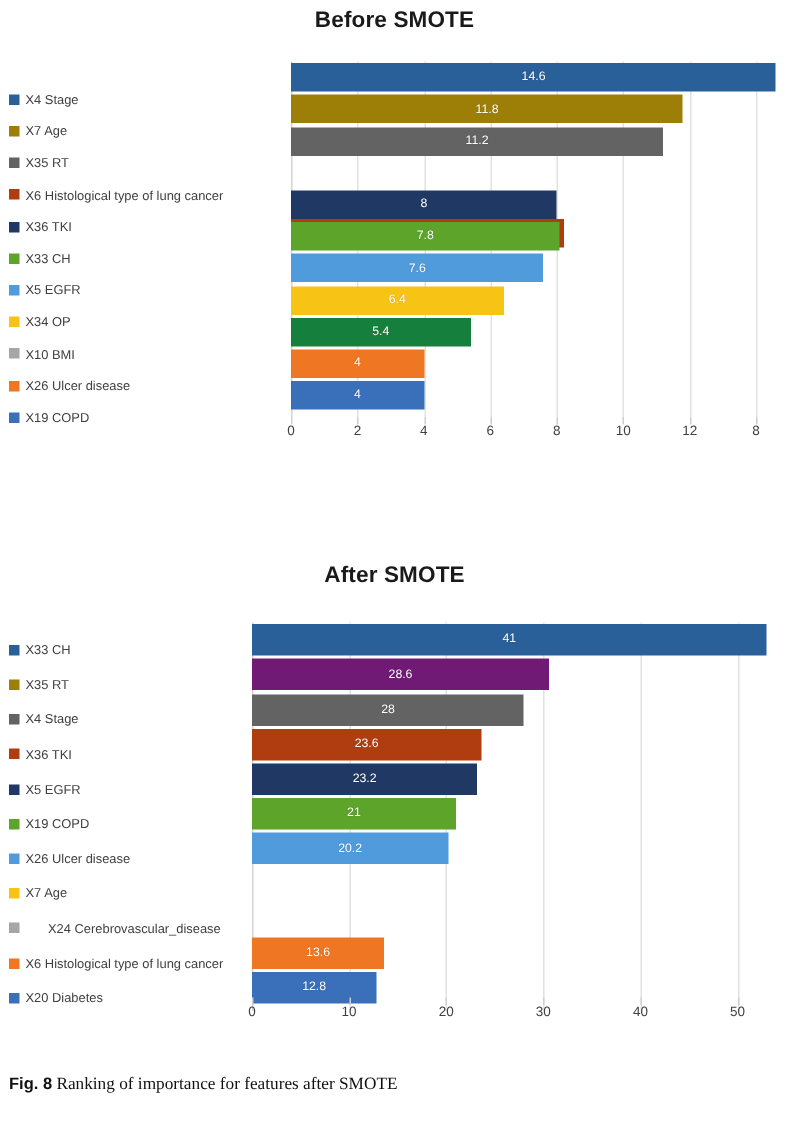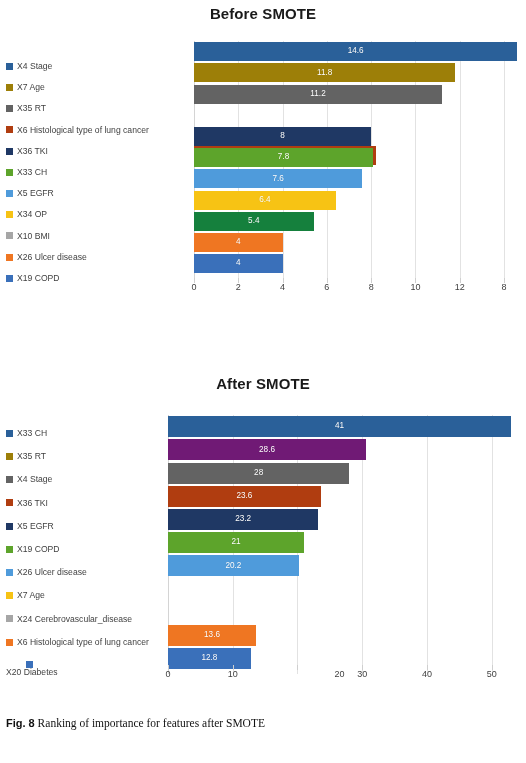--- a/index.html
+++ b/index.html
@@ -249,29 +249,29 @@
           <span class="legend-label">X19 COPD</span>
         </div>
         <div class="legend-row" style="position: absolute; top: 139.2px; left: 0px;">
           <span class="swatch" style="background: rgb(79, 155, 219);"></span>
           <span class="legend-label">X26 Ulcer disease</span>
         </div>
         <div class="legend-row" style="position: absolute; top: 162.4px; left: 0px;">
           <span class="swatch" style="background: rgb(247, 195, 20);"></span>
           <span class="legend-label">X7 Age</span>
         </div>
-        <div class="legend-row" style="position: absolute; top: 185.6px; left: 0px;">
+        <div class="legend-row" style="position: absolute; top: 185.6px; left: 0px; gap: 15px;">
           <span class="swatch" style="background: rgb(166, 166, 166);"></span>
           <span class="legend-label">X24 Cerebrovascular_disease</span>
         </div>
         <div class="legend-row" style="position: absolute; top: 208.8px; left: 0px;">
           <span class="swatch" style="background: rgb(239, 118, 34);"></span>
           <span class="legend-label">X6 Histological type of lung cancer</span>
         </div>
-        <div class="legend-row" style="position: absolute; top: 232px; left: 0px; flex-direction: column;">
+        <div class="legend-row" style="position: absolute; top: 232px; left: 0px;">
           <span class="swatch" style="background: rgb(58, 112, 186);"></span>
           <span class="legend-label">X20 Diabetes</span>
         </div>
       </div>
       <div class="plot" style="left: 168px; width: 347px; top: 45px; height: 259.2px;">
         <div class="gridlines">
           <div class="gridline zero" style="left: 0px;"></div>
           <div class="gridline" style="left: 64.7388px;"></div>
           <div class="gridline" style="left: 129.478px;"></div>
           <div class="gridline" style="left: 194.216px;"></div>
@@ -307,21 +307,21 @@
             <span class="bar-value">12.8</span>
           </div>
         </div>
       </div>
       <div class="axis" style="left: 168px; width: 347px; top: 300px;">
         <div class="tickmark" style="left: 0px;"></div>
         <div class="tick" style="left: 0px;">0</div>
         <div class="tickmark" style="left: 64.7388px;"></div>
         <div class="tick" style="left: 64.7388px;">10</div>
         <div class="tickmark" style="left: 129.478px;"></div>
-        <div class="tick" style="left: 129.478px; margin-left: 42px;">20</div>
+        <div class="tick" style="left: 129.478px;">20</div>
         <div class="tickmark" style="left: 194.216px;"></div>
         <div class="tick" style="left: 194.216px;">30</div>
         <div class="tickmark" style="left: 258.955px;"></div>
         <div class="tick" style="left: 258.955px;">40</div>
         <div class="tickmark" style="left: 323.694px;"></div>
         <div class="tick" style="left: 323.694px;">50</div>
       </div>
     </div>
   <div class="caption" style="position:absolute;left:0;top:347px;width:520px;">
     <b>Fig. 8</b><span> Ranking of importance for features after SMOTE</span>

